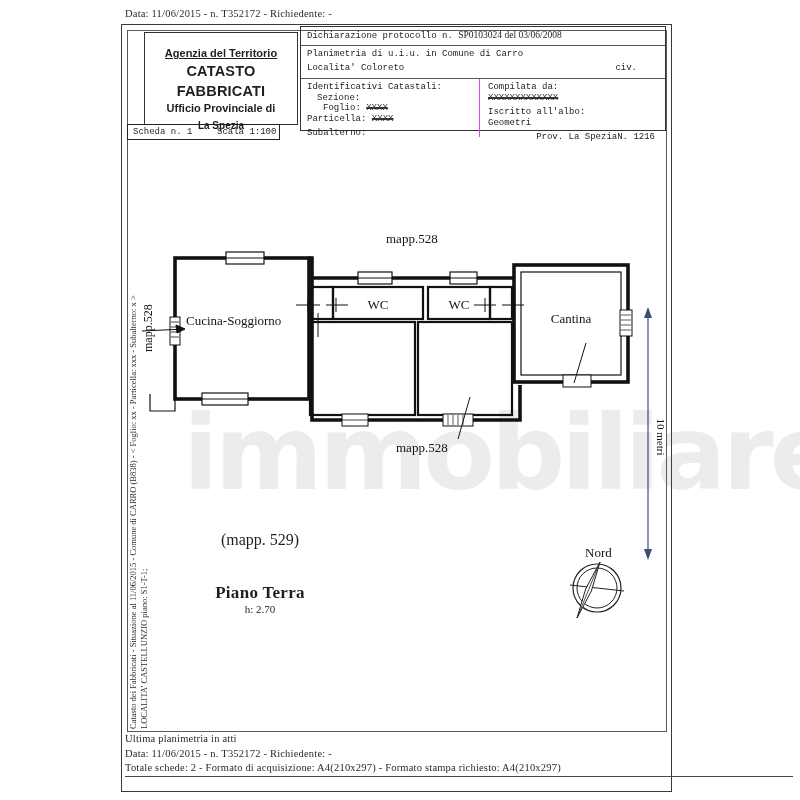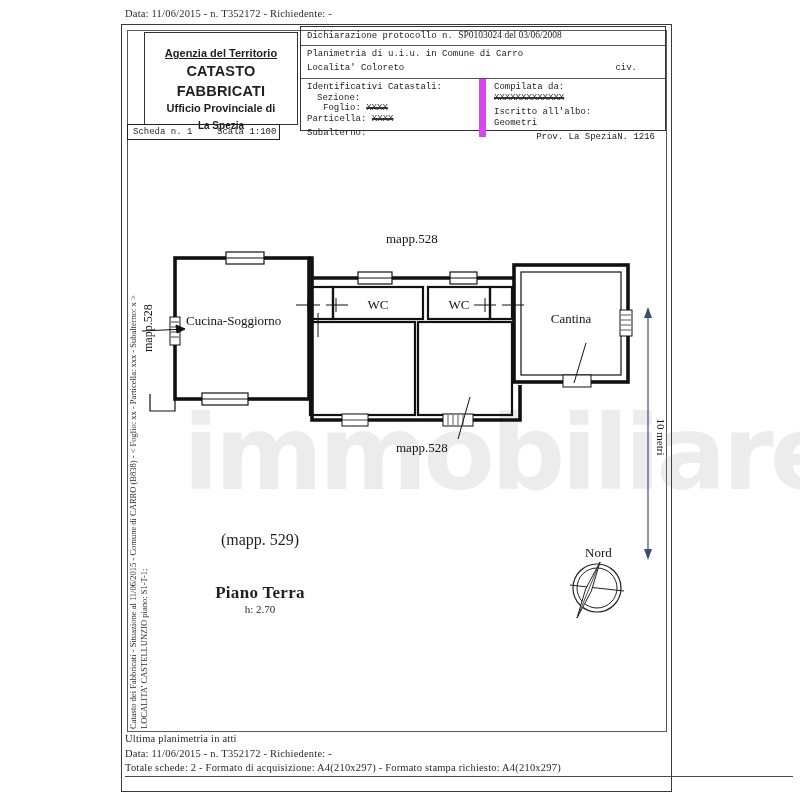--- a/index.html
+++ b/index.html
@@ -28,21 +28,21 @@
 
   .decl-box{left:300px;top:26px;width:366px;height:105px;border:1px solid #333;
             box-sizing:border-box;font-size:9px;color:#1d1d1d;}
   .decl-row1{border-bottom:1px solid #555;padding:3px 6px 2px 6px;height:13px;}
   .decl-row2{padding:3px 6px 0 6px;height:12px;}
   .decl-row3{padding:2px 6px 2px 6px;height:13px;border-bottom:1px solid #555;
              display:flex;justify-content:space-between;}
   .decl-row3 .civ{padding-right:22px;}
   .decl-cols{display:flex;height:58px;}
   .decl-col-l{width:178px;padding:3px 4px 0 6px;box-sizing:border-box;line-height:10.5px;}
-  .decl-col-r{flex:1;border-left:7px solid #d946ef;padding:3px 6px 0 8px;box-sizing:border-box;line-height:10.5px;}
+  .decl-col-r{flex:1;border-left:1px solid #d946ef;padding:3px 6px 0 8px;box-sizing:border-box;line-height:10.5px;}
   .ind1{padding-left:10px;}
   .ind2{padding-left:16px;}
   .struck{text-decoration:line-through;text-decoration-thickness:2px;color:#333;}
   .prov-row{display:flex;justify-content:flex-end;margin-top:4px;padding-right:4px;}
   .gap4{height:4px;}
 
   .hand{font-family:"Liberation Serif","DejaVu Serif",serif;font-size:9.5px;}
 
   .sidebar-text{left:128px;top:729px;transform:rotate(-90deg);transform-origin:0 0;
                 width:500px;font-size:8.5px;line-height:10.5px;color:#2c2c2c;white-space:nowrap;}

